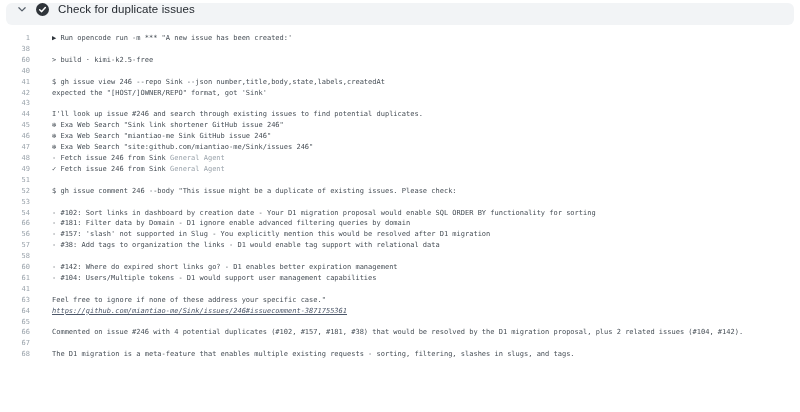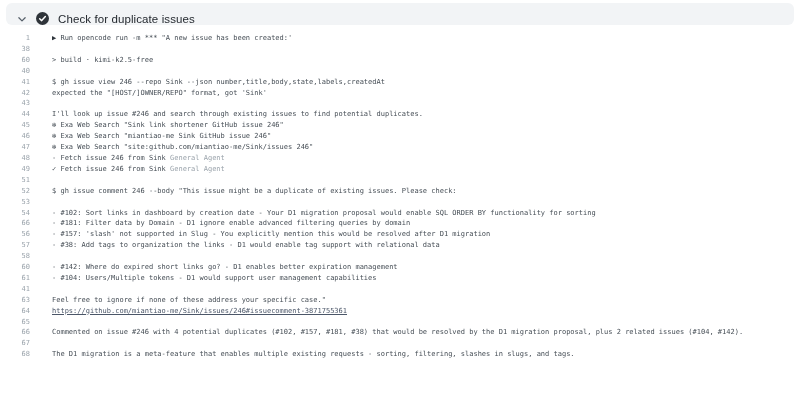--- a/index.html
+++ b/index.html
@@ -10,21 +10,21 @@
     height: 412px;
     overflow: hidden;
     font-family: "Liberation Sans", sans-serif;
   }
   .step-header {
     margin: 3px 6px 0 6px;
     height: 22px;
     background: #f2f4f6;
     border-radius: 6px;
     display: flex;
-    align-items: flex-end;
+    align-items: flex-start;
     padding: 0 10px;
     box-sizing: border-box;
     cursor: pointer;
   }
   .chev {
     width: 12px; height: 12px;
     display: inline-flex; align-items: center; justify-content: center;
     margin-right: 8px;
     flex-shrink: 0;
   }
@@ -54,21 +54,21 @@
     color: #9aa3ab;
     user-select: none;
   }
   .txt {
     margin-left: 22px;
     width: 752px;
     white-space: pre-wrap;
     word-break: break-word;
   }
   .seg-muted { color: #9aa3ab; }
-  .seg-link { color: #4b5668; text-decoration: underline; cursor: pointer; }
+  .seg-link { color: #4b5668; text-decoration: underline; cursor: pointer; font-style: italic; }
   .seg-toggle { color: #30363d; cursor: pointer; }
 </style>
 </head>
 <body>
 
 <div class="step-header">
   <span class="chev">
     <svg width="10" height="10" viewBox="0 0 16 16">
       <path d="M3 6 L8 11 L13 6" fill="none" stroke="#57606a" stroke-width="2" stroke-linecap="round" stroke-linejoin="round"></path>
     </svg>

